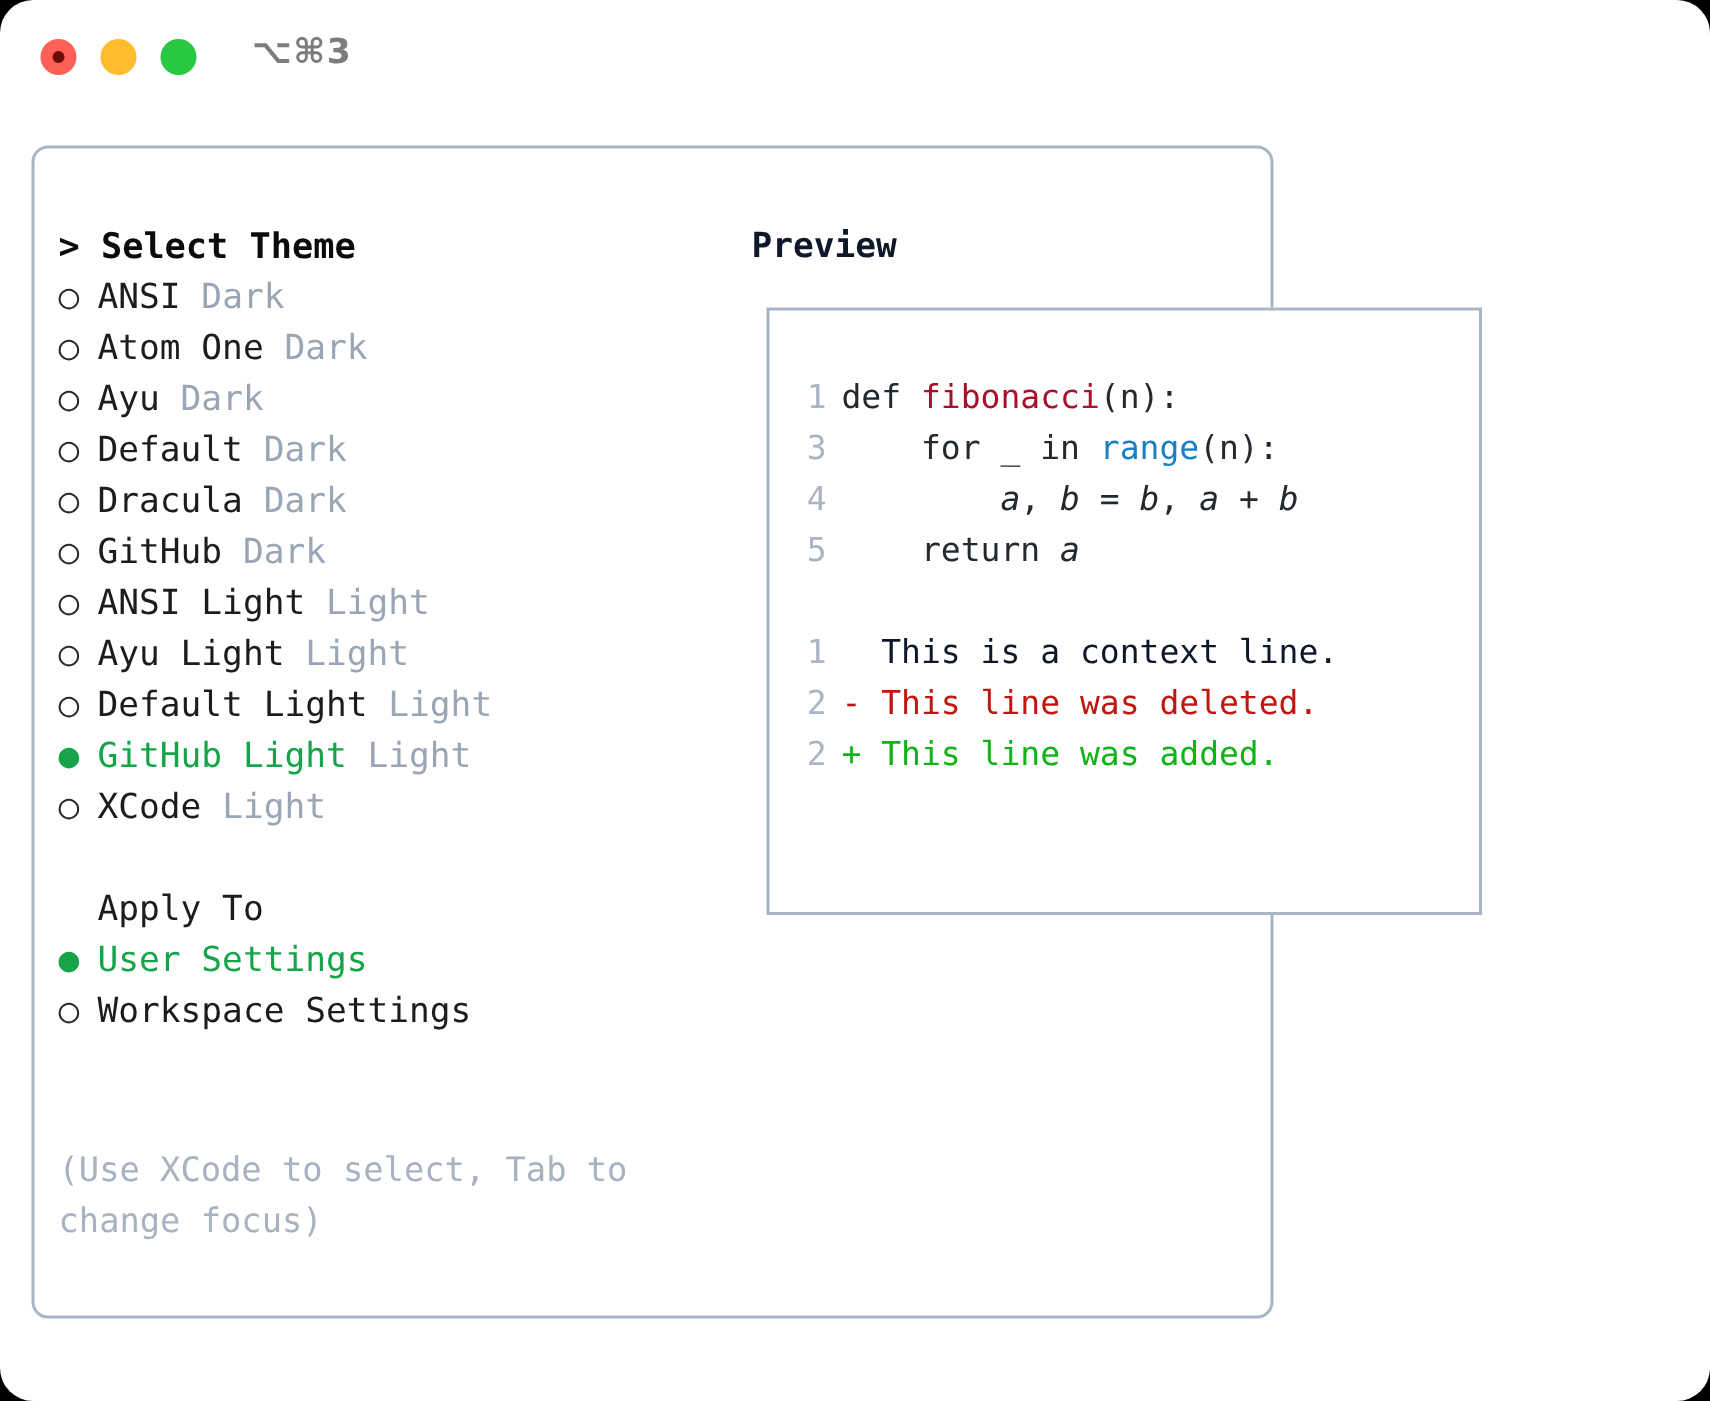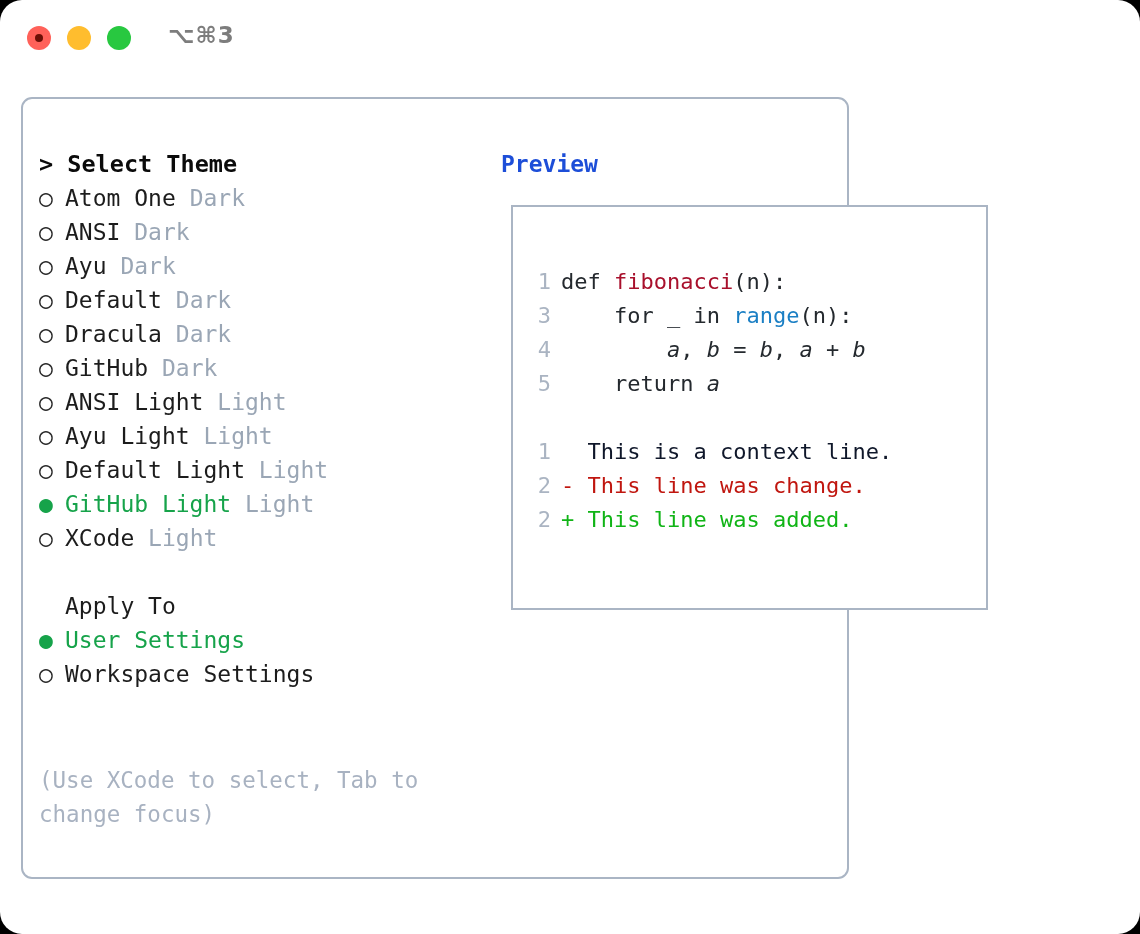--- a/index.html
+++ b/index.html
@@ -149,40 +149,39 @@
   .right-col {
     position: absolute;
     left: 478px;
     top: 48px;
     width: 490px;
   }
   .preview-title {
     font-family: "DejaVu Sans Mono", monospace;
     font-size: 23px;
     font-weight: 700;
-    color: #1d4ed8;
+    color: #0f172a;
     line-height: 34px;
     white-space: pre;
   }
   .preview-box {
     position: absolute;
     left: 10px;
     top: 58px;
     width: 477px;
     height: 405px;
     box-sizing: border-box;
     border: 2px solid #aab5c4;
     background: #ffffff;
   }
   .code-area {
     position: absolute;
     left: 12px;
     top: 42px;
     right: 4px;
-    margin-top: 16px;
   }
   .code-line {
     font-family: "DejaVu Sans Mono", monospace;
     font-size: 22px;
     line-height: 34px;
     white-space: pre;
     color: #24292e;
   }
   .lnum {
     display: inline-block;
@@ -217,22 +216,22 @@
     </div>
     <div class="shortcut">⌥⌘3</div>
   </div>
 
   <div class="panel">
     <div class="columns">
 
       <div class="left-col">
         <div class="line header-line">&gt; Select Theme</div>
         <div id="theme-list">
+            <div class="line"><span class="marker off">○</span><span class="opt-name">ANSI</span><span class="opt-kind"> Dark</span></div>
             <div class="line"><span class="marker off">○</span><span class="opt-name">Atom One</span><span class="opt-kind"> Dark</span></div>
-            <div class="line"><span class="marker off">○</span><span class="opt-name">ANSI</span><span class="opt-kind"> Dark</span></div>
             <div class="line"><span class="marker off">○</span><span class="opt-name">Ayu</span><span class="opt-kind"> Dark</span></div>
             <div class="line"><span class="marker off">○</span><span class="opt-name">Default</span><span class="opt-kind"> Dark</span></div>
             <div class="line"><span class="marker off">○</span><span class="opt-name">Dracula</span><span class="opt-kind"> Dark</span></div>
             <div class="line"><span class="marker off">○</span><span class="opt-name">GitHub</span><span class="opt-kind"> Dark</span></div>
             <div class="line"><span class="marker off">○</span><span class="opt-name">ANSI Light</span><span class="opt-kind"> Light</span></div>
             <div class="line"><span class="marker off">○</span><span class="opt-name">Ayu Light</span><span class="opt-kind"> Light</span></div>
             <div class="line"><span class="marker off">○</span><span class="opt-name">Default Light</span><span class="opt-kind"> Light</span></div>
             <div class="line"><span class="marker on">●</span><span class="opt-name sel">GitHub Light</span><span class="opt-kind"> Light</span></div>
             <div class="line"><span class="marker off">○</span><span class="opt-name">XCode</span><span class="opt-kind"> Light</span></div>
           </div>
@@ -252,21 +251,21 @@
           <div class="code-area">
             <div id="code-lines">
                 <div class="code-line"><span class="lnum">1</span><span class="tok-def">def </span><span class="tok-fn">fibonacci</span><span class="tok-plain">(n):</span></div>
                 <div class="code-line"><span class="lnum">3</span><span class="tok-plain">    for _ in </span><span class="tok-builtin">range</span><span class="tok-plain">(n):</span></div>
                 <div class="code-line"><span class="lnum">4</span><span class="tok-plain">        </span><span class="tok-id">a</span><span class="tok-plain">, </span><span class="tok-id">b</span><span class="tok-plain"> = </span><span class="tok-id">b</span><span class="tok-plain">, </span><span class="tok-id">a</span><span class="tok-plain"> + </span><span class="tok-id">b</span></div>
                 <div class="code-line"><span class="lnum">5</span><span class="tok-plain">    return </span><span class="tok-id">a</span></div>
               </div>
             <div class="gap-line"></div>
             <div id="diff-lines">
                 <div class="code-line"><span class="lnum">1</span><span class="diff-ctx">  </span><span class="diff-ctx">This is a context line.</span></div>
-                <div class="code-line"><span class="lnum">2</span><span class="diff-del">- </span><span class="diff-del">This line was change.</span></div>
+                <div class="code-line"><span class="lnum">2</span><span class="diff-del">- </span><span class="diff-del">This line was deleted.</span></div>
                 <div class="code-line"><span class="lnum">2</span><span class="diff-add">+ </span><span class="diff-add">This line was added.</span></div>
               </div>
           </div>
         </div>
       </div>
 
     </div>
   </div>
 </div>
 

